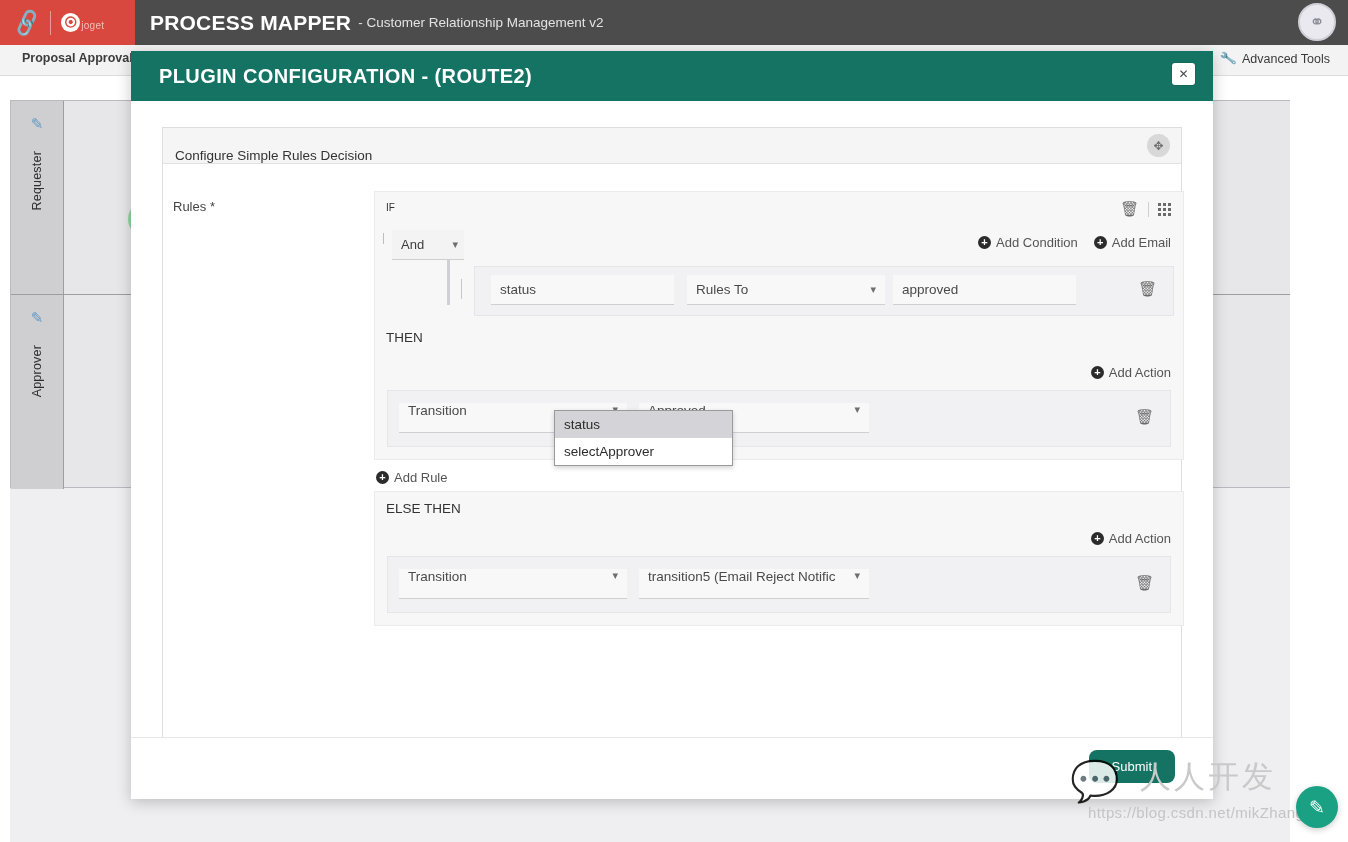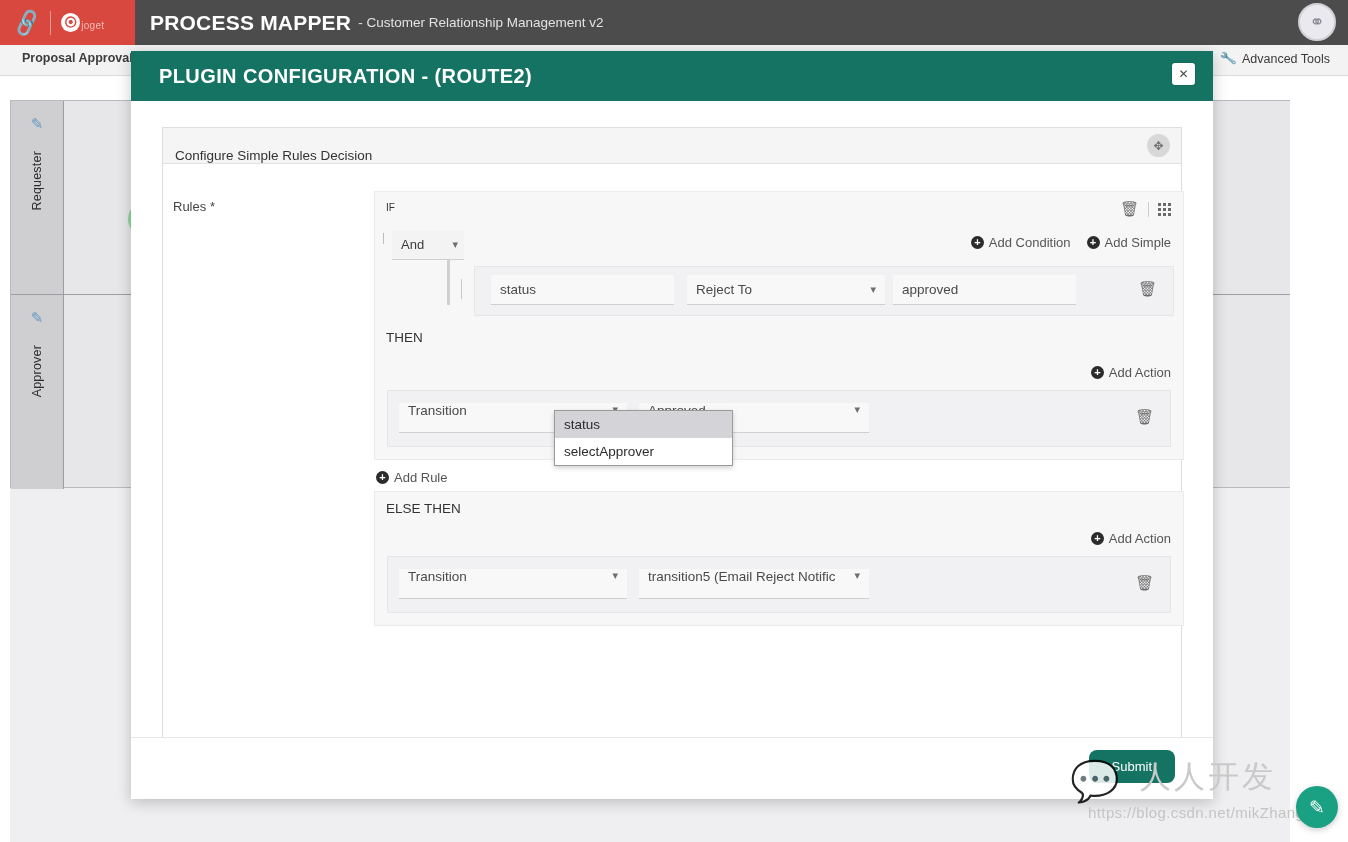--- a/index.html
+++ b/index.html
@@ -403,31 +403,31 @@
                   <span>And</span>
                   <span class="chevron">▾</span>
                 </div>
                 <div class="add-links">
                   <span class="add-link">
                     <span class="plus-circle">+</span>
                     <span>Add Condition</span>
                   </span>
                   <span class="add-link">
                     <span class="plus-circle">+</span>
-                    <span>Add Simple</span>
+                    <span>Add Email</span>
                   </span>
                 </div>
               </div>
 
               <div class="cond-group">
                 <span class="group-bar"></span>
                 <span class="group-bar2"></span>
                 <input class="field-input f-left" value="status" style="">
                 <div class="field-input f-op">
-                  <span>Reject To</span>
+                  <span>Rules To</span>
                   <span class="chevron">▾</span>
                 </div>
                 <input class="field-input f-val" value="approved" style="">
                 <span class="icon-trash row-trash">🗑</span>
               </div>
 
               <div style="position:relative;height:44px">
                 <span class="then-word" style="top:14px">THEN</span>
               </div>
 

